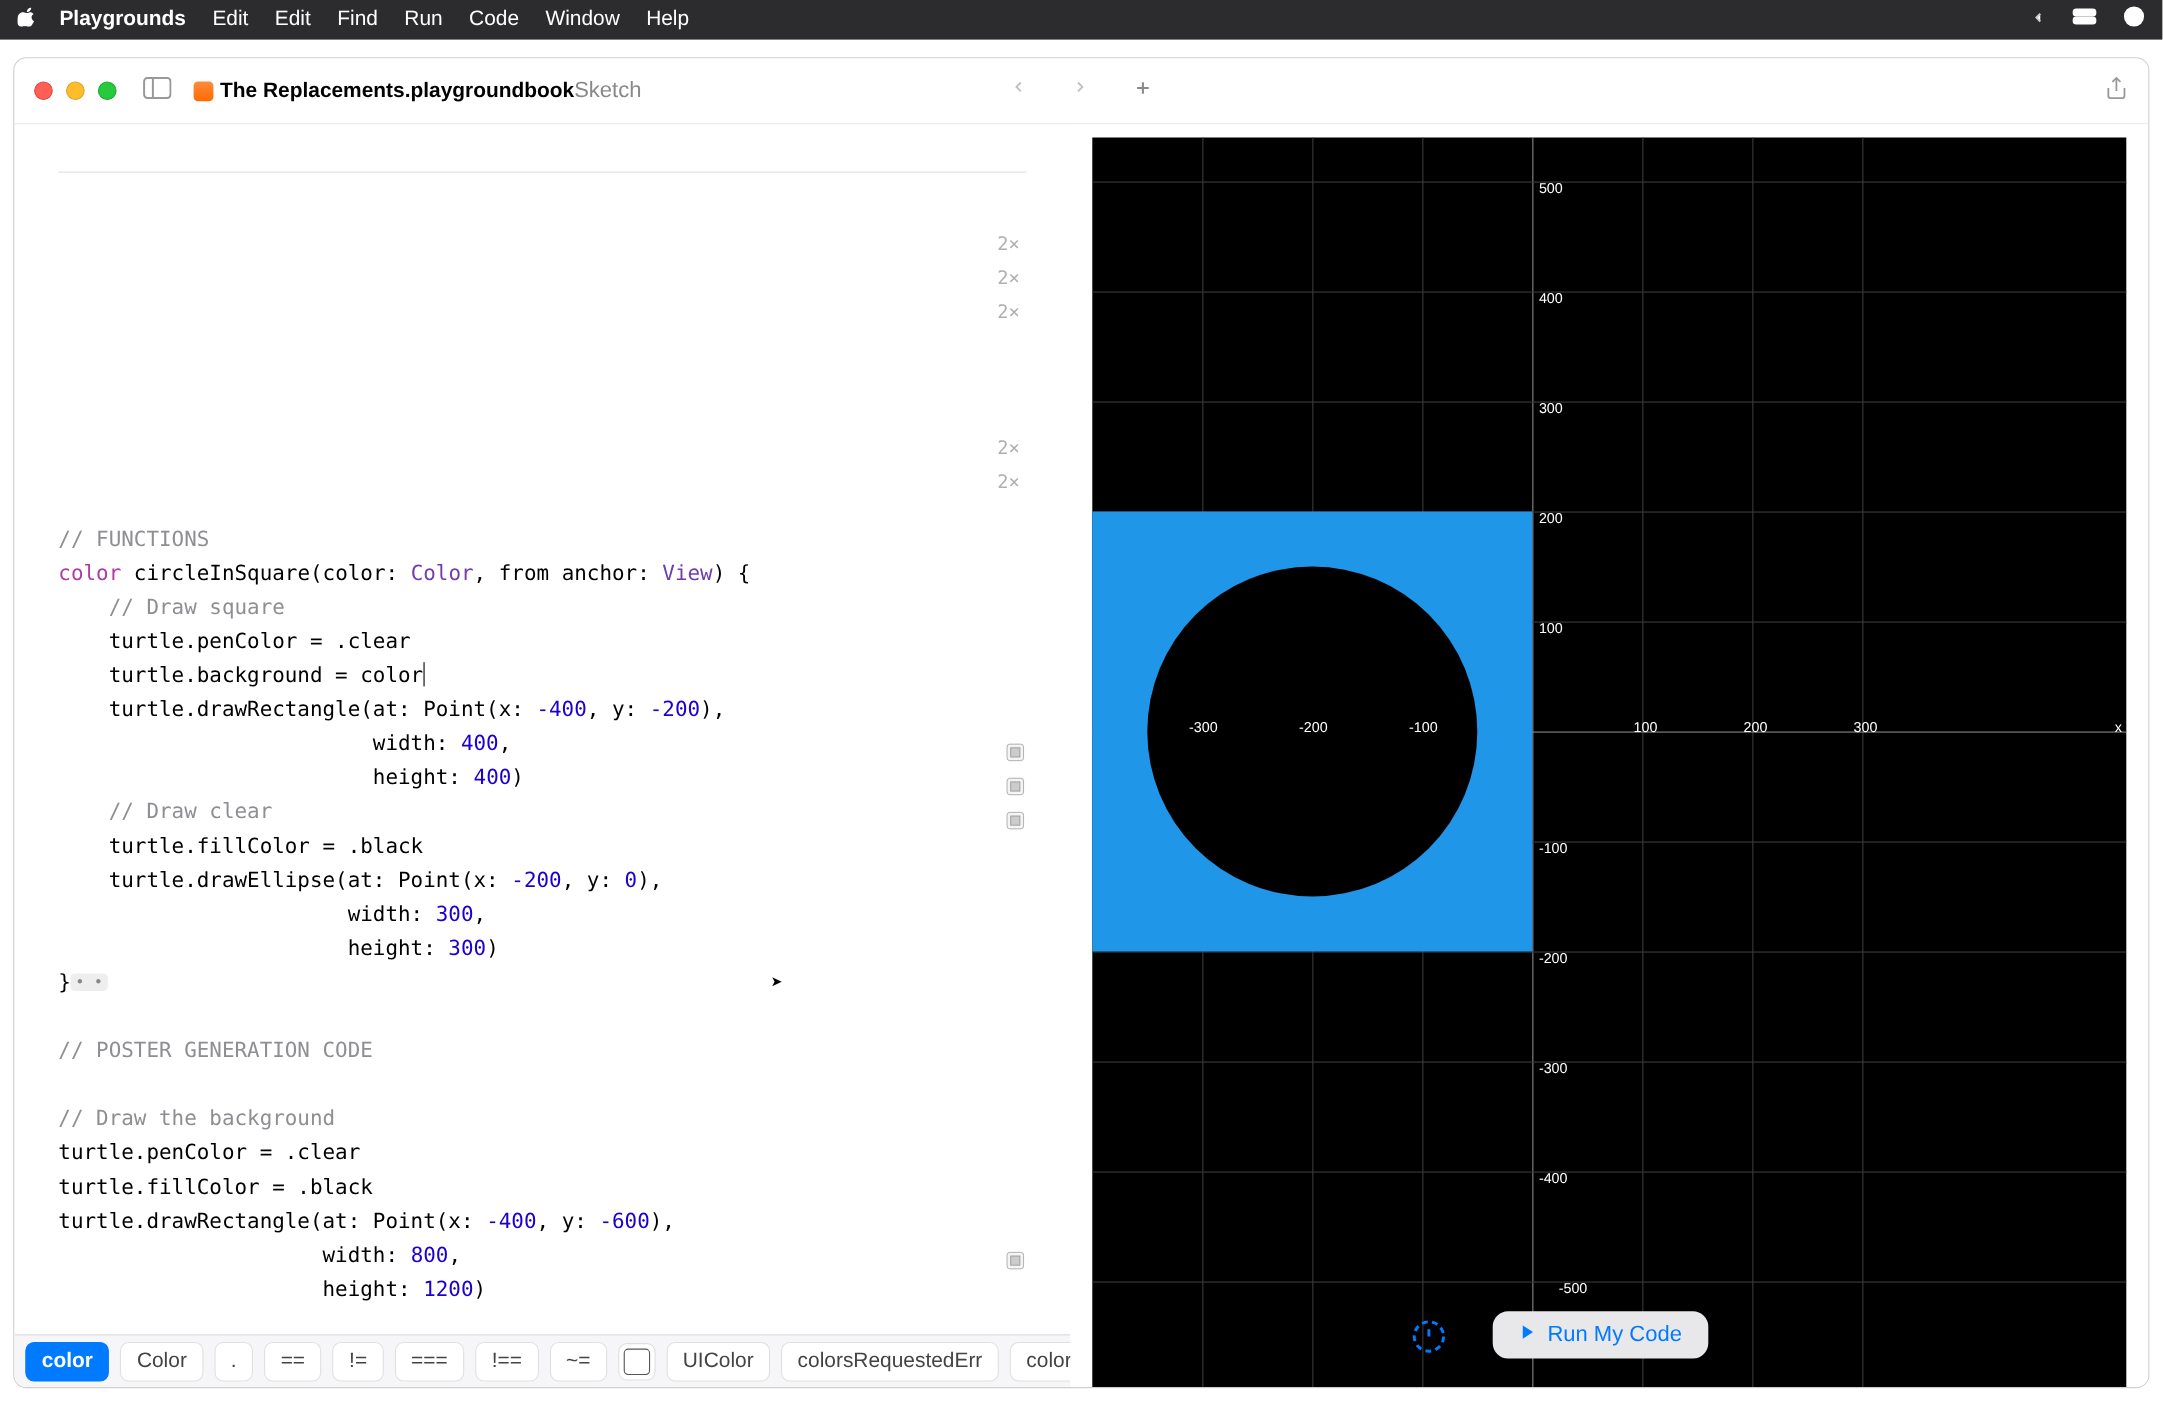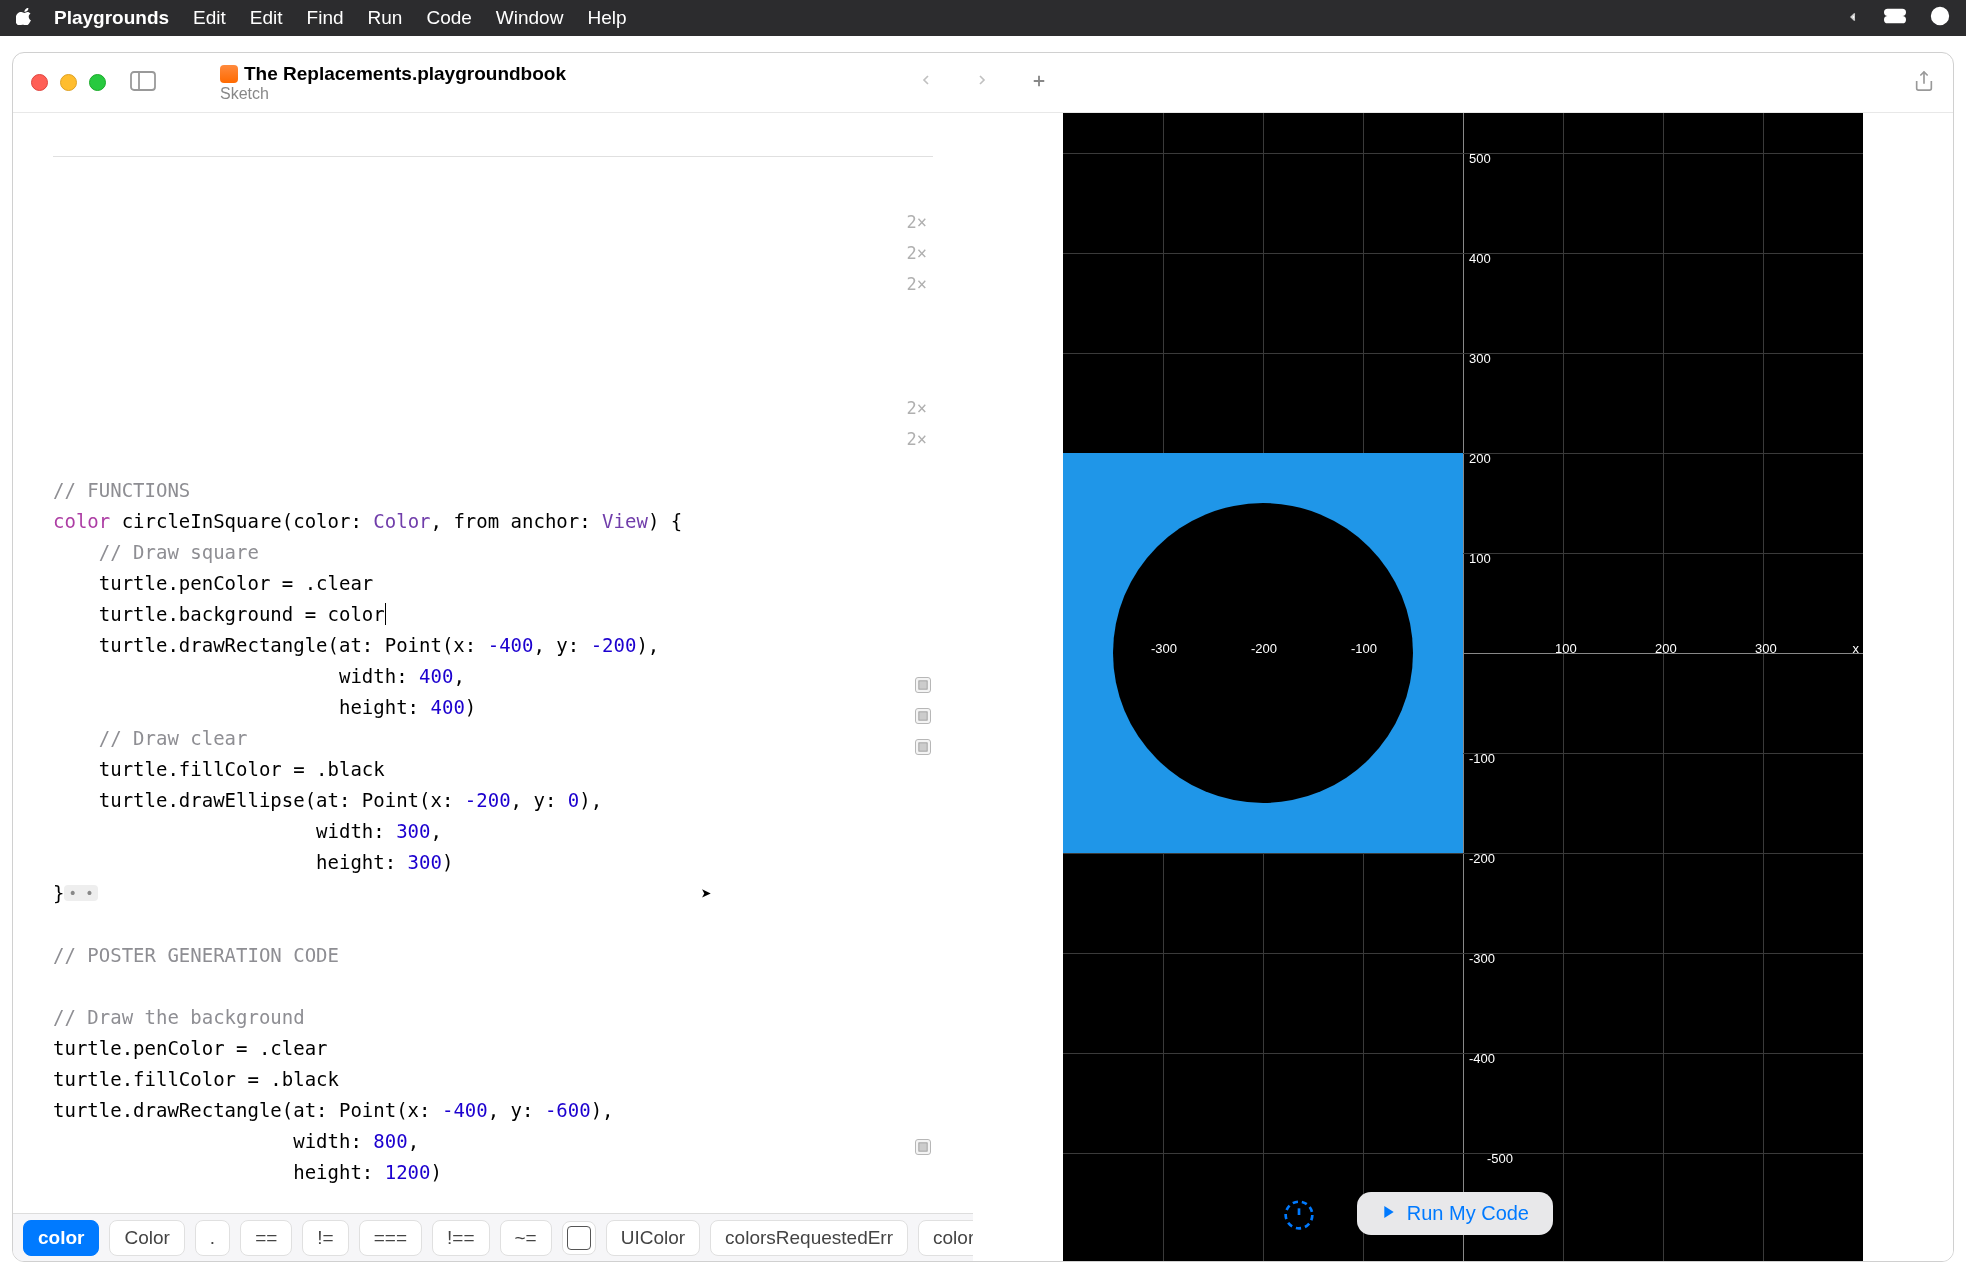--- a/index.html
+++ b/index.html
@@ -44,25 +44,25 @@
   align-items: center;
   padding: 0 18px;
   border-bottom: 1px solid #e8e8e8;
 }
 .traffic { display: flex; gap: 12px; margin-right: 24px; }
 .traffic .dot { width: 17px; height: 17px; border-radius: 50%; }
 .dot.red { background: #ff5f56; border: 1px solid #e0443e; }
 .dot.yellow { background: #ffbd2e; border: 1px solid #dea123; }
 .dot.green { background: #27c93f; border: 1px solid #1aab29; }
 .sidebar-toggle { margin-right: 20px; color: #888; }
-.title-block { display: flex; flex-direction: column; margin-left: 44px; }
+.title-block { display: flex; flex-direction: row; }
 .title-line { display: flex; align-items: center; gap: 6px; }
 .title-icon { width: 18px; height: 18px; background: linear-gradient(#ff8a3d,#ff6a00); border-radius: 4px; }
 .title { font-weight: 600; font-size: 19px; }
-.subtitle { font-size: 16px; color: #888; }
+.subtitle { font-size: 20px; color: #888; }
 .titlebar-center { position: absolute; left: 50%; transform: translateX(-50%); display: flex; gap: 40px; color: #b0b0b0; }
 .titlebar-right { margin-left: auto; color: #888; }
 
 
 .body {
   flex: 1;
   display: flex;
   overflow: hidden;
 }
 .editor-pane { flex: 1; position: relative; overflow: hidden; }
@@ -110,24 +110,24 @@
   border: 1px solid #e0e0e0;
   border-radius: 8px;
   color: #444;
 }
 .completion-bar .chip.active { background: #007aff; color: #fff; border-color: #007aff; font-weight: 600; }
 .completion-bar .chip.swatch { padding: 4px; }
 .completion-bar .chip.swatch span { display: block; width: 24px; height: 24px; border: 1.5px solid #555; border-radius: 4px; }
 
 
 .canvas-wrap {
-  width: 800px; height: 1150px;
+  width: 940px; height: 1150px;
   background: #000;
   position: relative;
-  margin-top: 0;
+  margin-top: 12px;
 }
 .canvas-wrap .grid-v, .canvas-wrap .grid-h { position: absolute; background: #3a3a3a; }
 .canvas-wrap .grid-v { width: 1px; height: 100%; top: 0; }
 .canvas-wrap .grid-h { height: 1px; width: 100%; left: 0; }
 .canvas-wrap .axis-v { position: absolute; width: 1px; height: 100%; background: #888; top: 0; }
 .canvas-wrap .axis-h { position: absolute; height: 1px; width: 100%; background: #888; left: 0; }
 .canvas-wrap .lbl { position: absolute; color: #fff; font-size: 13px; }
 .bluesq { position: absolute; background: #1f96e8; }
 .blkcircle { position: absolute; background: #000; border-radius: 50%; }
 

